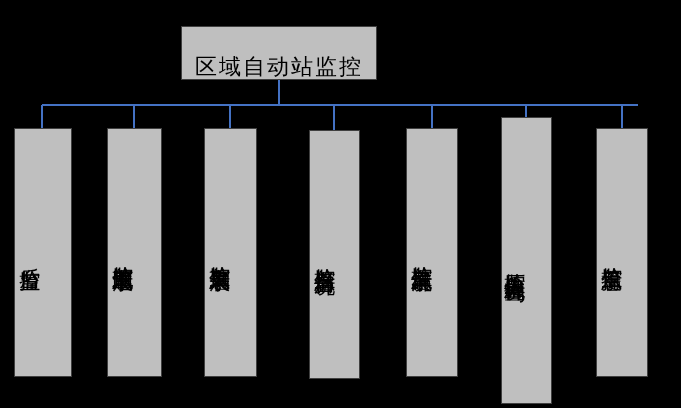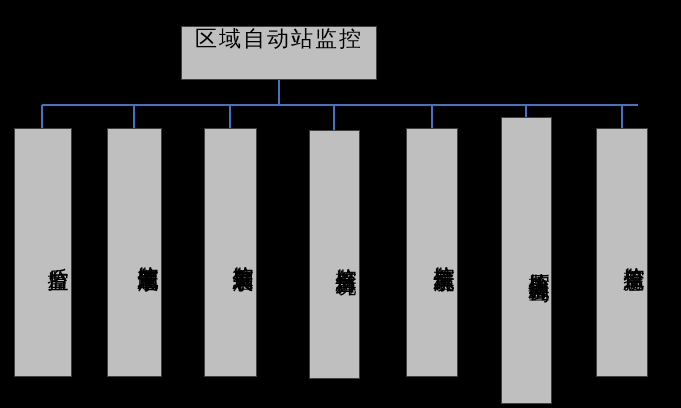--- a/index.html
+++ b/index.html
@@ -27,21 +27,21 @@
     height: 408px;
     pointer-events: none;
   }
   .node {
     position: absolute;
     box-sizing: border-box;
     background: #bfbfbf;
     border: 1px solid #404040;
     color: #000000;
     display: flex;
-    align-items: flex-start;
+    align-items: flex-end;
     justify-content: center;
     overflow: hidden;
   }
   .node.root {
     font-size: 22px;
     letter-spacing: 2px;
     line-height: 1.1;
   }
   .node.leaf {
     writing-mode: vertical-rl;

